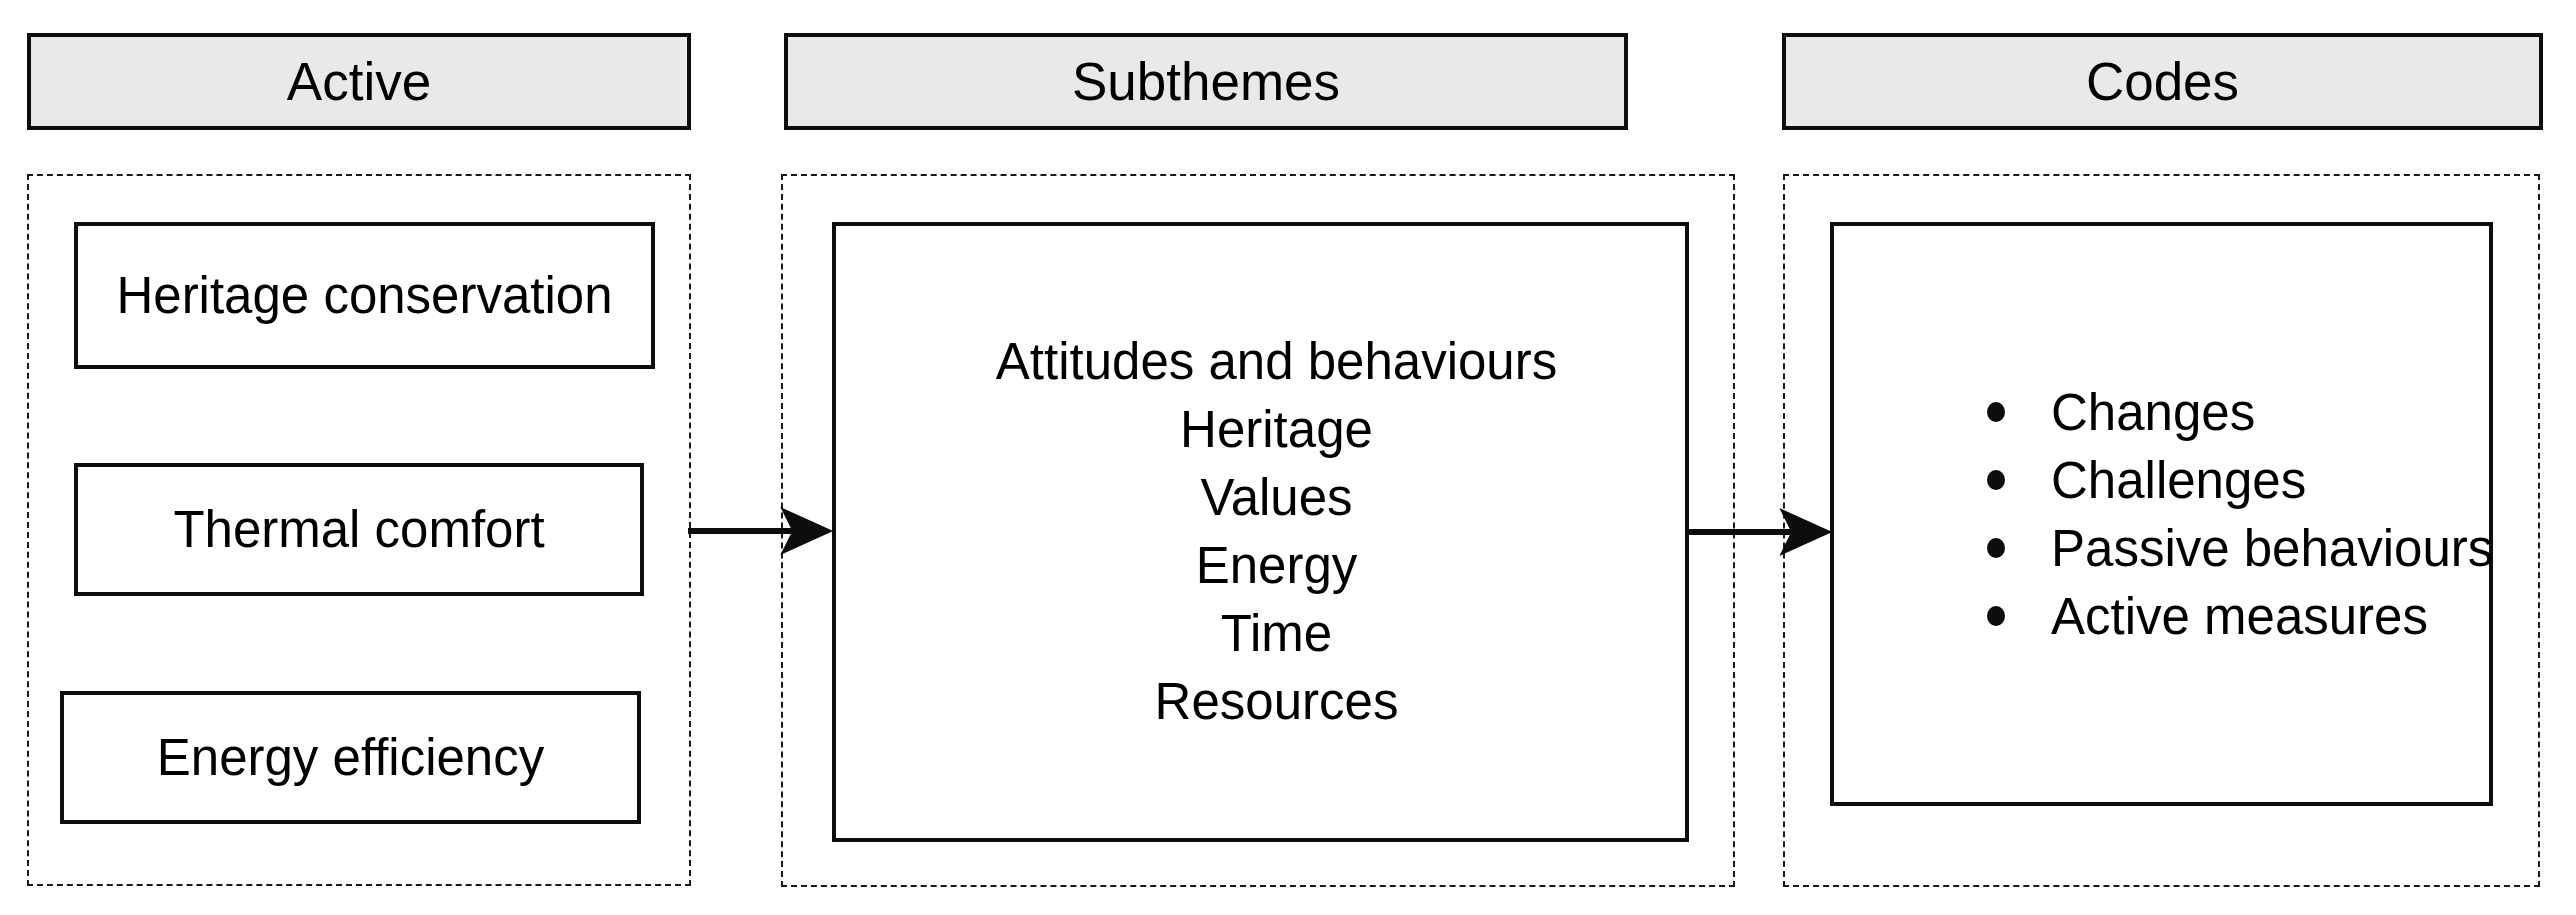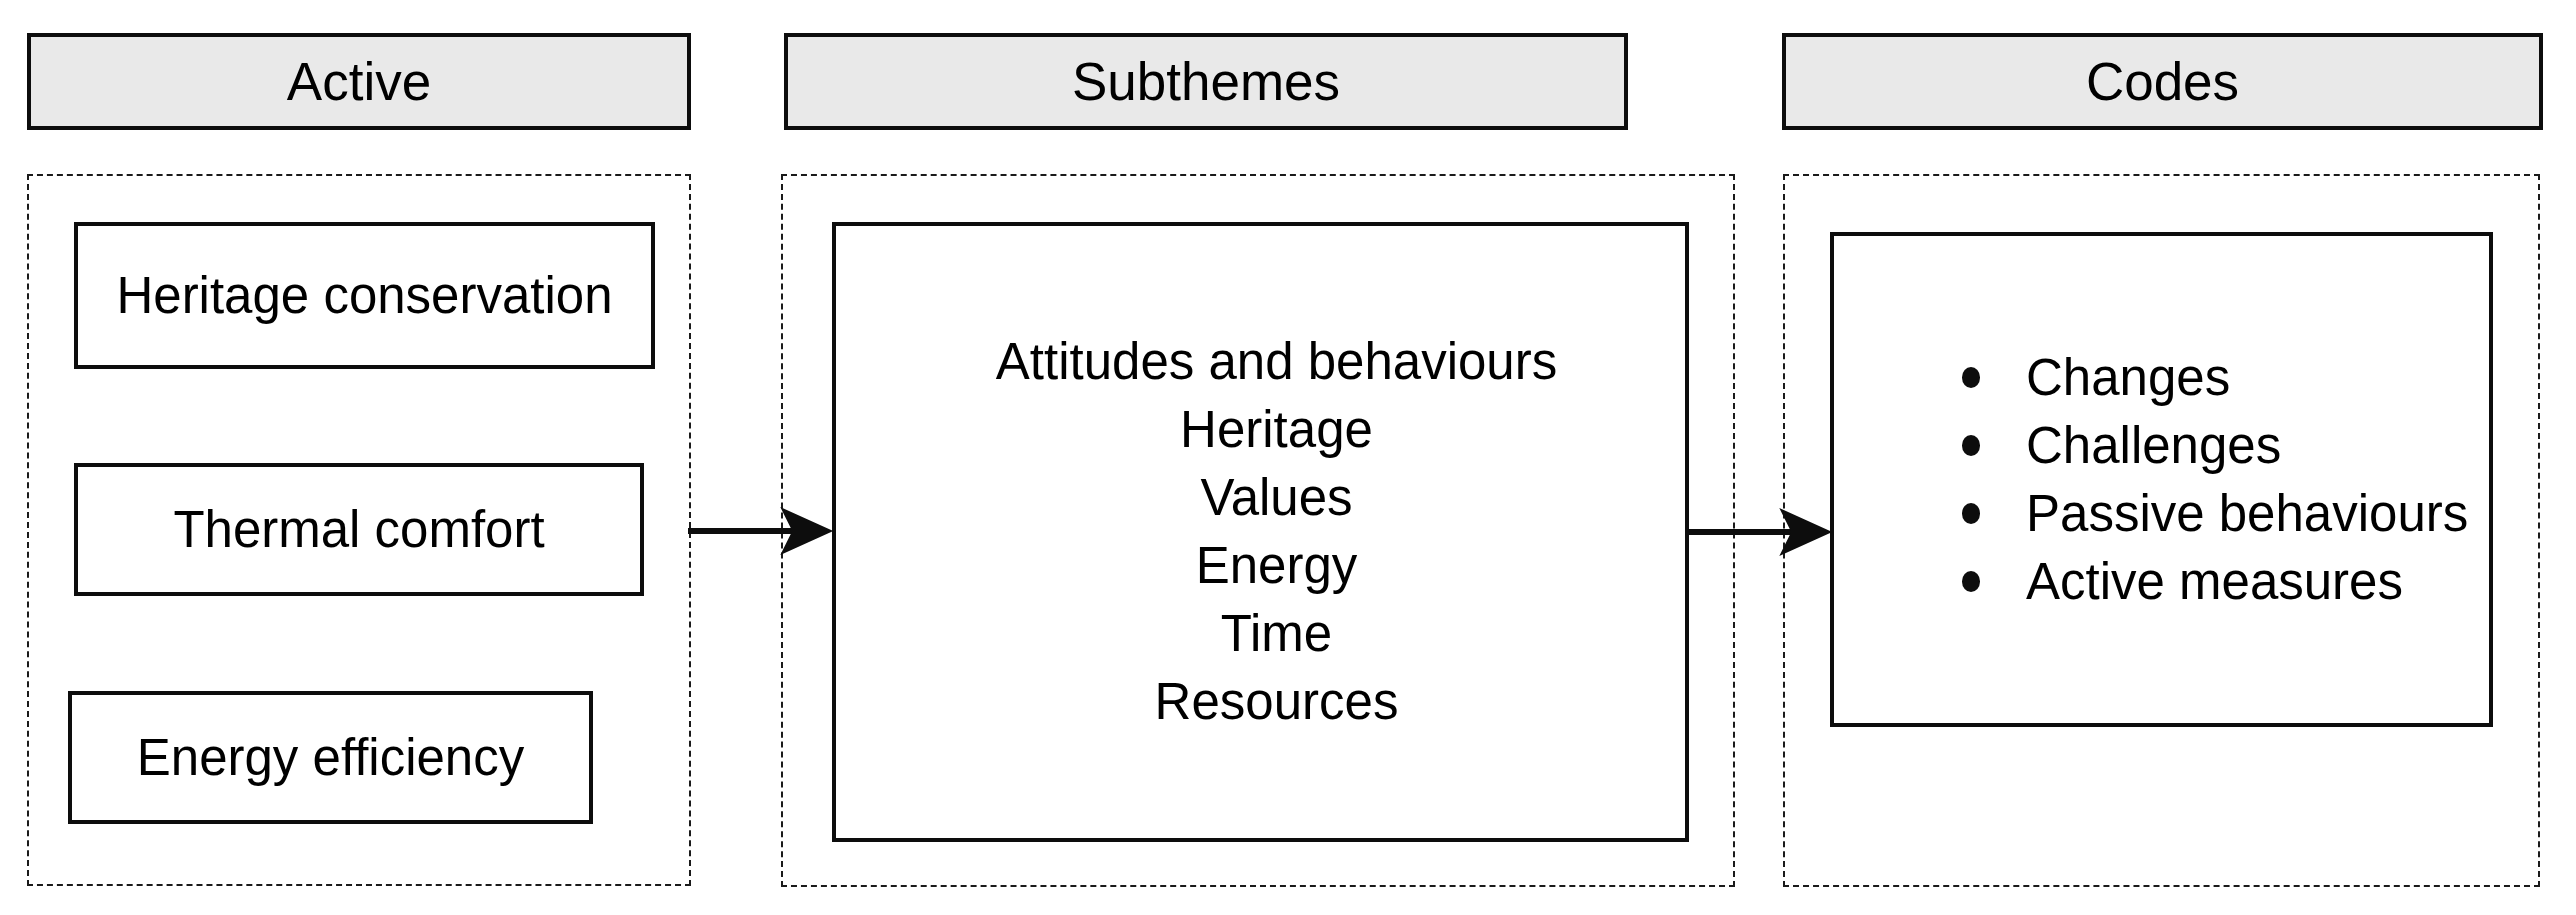--- a/index.html
+++ b/index.html
@@ -96,34 +96,34 @@
   <div class="dashed-container" style="left:27px; top:174px; width:664px; height:712px;"></div>
   <div class="dashed-container" style="left:781px; top:174px; width:954px; height:713px;"></div>
   <div class="dashed-container" style="left:1783px; top:174px; width:757px; height:713px;"></div>
 
   <div class="solid-box" style="left:74px; top:222px; width:581px; height:147px;">
     <span>Heritage conservation</span>
   </div>
   <div class="solid-box" style="left:74px; top:463px; width:570px; height:133px;">
     <span>Thermal comfort</span>
   </div>
-  <div class="solid-box" style="left:68px; top:691px; width:525px; height:133px;">
+  <div class="solid-box" style="left:60px; top:691px; width:581px; height:133px;">
     <span>Energy efficiency</span>
   </div>
 
   <div class="solid-box multiline" style="left:832px; top:222px; width:857px; height:620px;">
     <div class="line">Attitudes and behaviours</div>
     <div class="line">Heritage</div>
     <div class="line">Values</div>
     <div class="line">Energy</div>
     <div class="line">Time</div>
     <div class="line">Resources</div>
   </div>
 
-  <div class="solid-box bullet-box" style="left:1830px; top:232px; width:663px; height:495px;">
+  <div class="solid-box bullet-box" style="left:1830px; top:222px; width:663px; height:584px;padding-left:25px;">
     <div class="bullet-list">
       <div class="bullet-item">
         <span class="bullet-dot"></span>
         <span>Changes</span>
       </div>
       <div class="bullet-item">
         <span class="bullet-dot"></span>
         <span>Challenges</span>
       </div>
       <div class="bullet-item">

